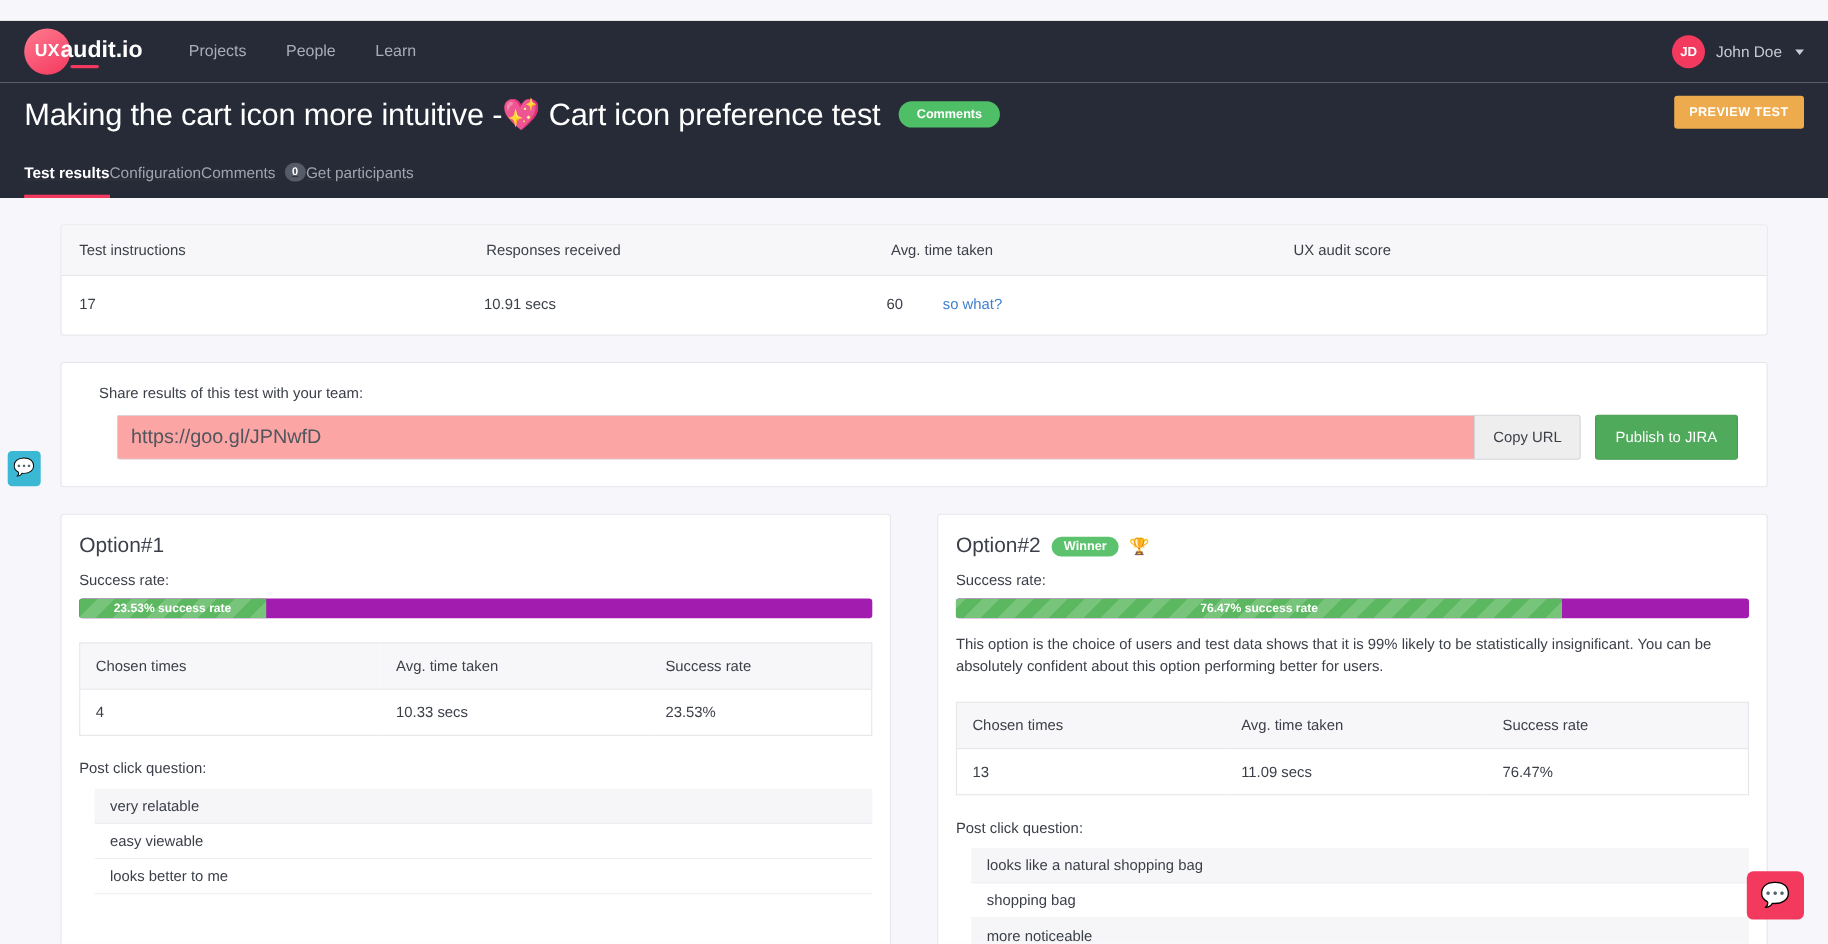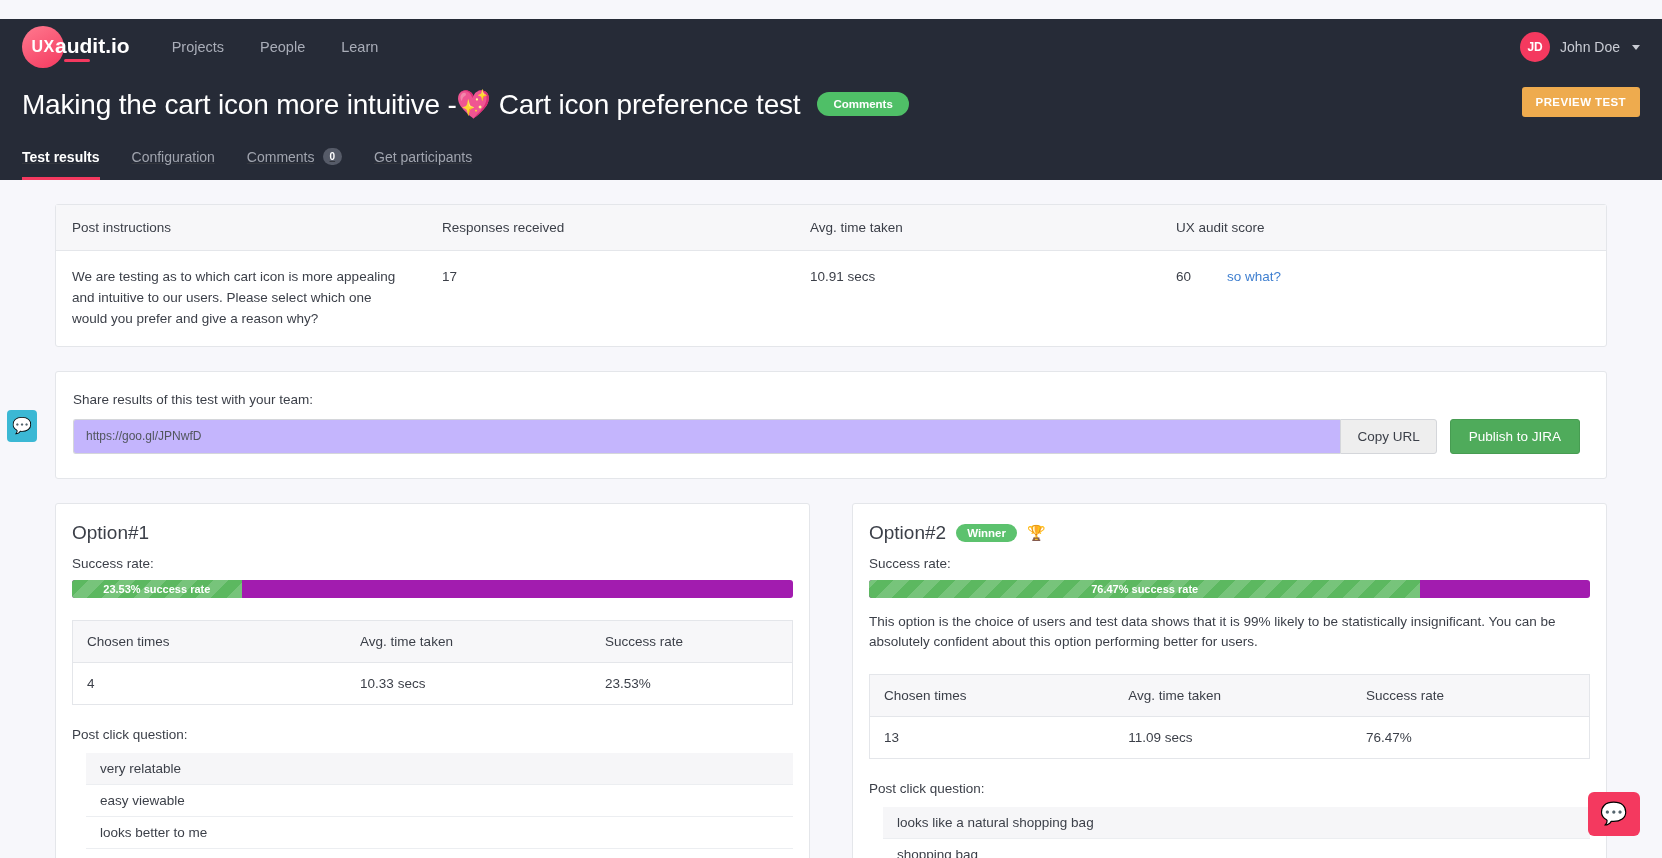--- a/index.html
+++ b/index.html
@@ -74,21 +74,21 @@
     background: #4fbf67; color: #fff; font-size: 11.5px; font-weight: bold;
     padding: 6px 16px; border-radius: 14px; margin-left: 17px;
   }
   .preview-btn {
     position: absolute; right: 22px; top: 12px;
     background: #eeab4e; color: #fff; border: none;
     font-size: 11.5px; font-weight: bold; letter-spacing: .4px;
     padding: 9px 14px; border-radius: 3px; cursor: pointer;
     font-family: "Liberation Sans", sans-serif;
   }
-  .tabs { display: flex; align-items: flex-end; gap: 32px; height: 47px; text-decoration: underline; }
+  .tabs { display: flex; align-items: flex-end; height: 47px; text-decoration: underline; }
   .tab {
     color: #a0a4ae; font-size: 14px; padding-bottom: 12px;
     cursor: pointer; display: flex; align-items: center; gap: 8px;
     border-bottom: 3px solid transparent;
   }
   .tab.active { color: #fff; font-weight: bold; border-bottom-color: #f4395f; }
   .tab-badge {
     background: #565b68; color: #fff; font-size: 10px; font-weight: bold;
     border-radius: 9px; padding: 2px 7px; line-height: 1.3;
   }
@@ -112,28 +112,28 @@
   .summary-head > div {
     padding: 15px 16px; font-size: 13.5px; color: #3b3f48;
   }
   .summary-body > div {
     padding: 16px; font-size: 13.5px; color: #3b3f48; line-height: 1.55;
   }
   .score-cell { display: flex; gap: 36px; align-items: flex-start; }
   .so-what { color: #3f7fd0; text-decoration: none; cursor: pointer; }
 
   
-  .share-card { margin-top: 24px; padding: 20px 26px 24px 17px; }
+  .share-card { margin-top: 24px; padding: 20px 26px 24px 34px; }
   .share-label { font-size: 13.5px; color: #3b3f48; margin-bottom: 12px; }
   .share-row { display: flex; align-items: stretch; }
   .url-input {
-    flex: 1; background: #c4b5fd; border: 1px solid #d4d6da; border-right: none;
+    flex: 1; background: #fca5a5; border: 1px solid #d4d6da; border-right: none;
     border-radius: 3px 0 0 3px; padding: 9px 12px;
-    font-size: 12px; color: #51555d;
-    font-family: "Liberation Sans", sans-serif; outline: none;
+    font-size: 18px; color: #51555d;
+    font-family: "Liberation Sans", sans-serif; outline: none; margin-left: 16px;
   }
   .copy-btn {
     background: #eeeeee; border: 1px solid #d4d6da; border-radius: 0 3px 3px 0;
     padding: 9px 16px; font-size: 13.5px; color: #3b3f48; cursor: pointer;
     font-family: "Liberation Sans", sans-serif; white-space: nowrap;
   }
   .jira-btn {
     background: #4fab5b; border: 1px solid #479c52; border-radius: 3px;
     color: #fff; font-size: 13.5px; padding: 9px 18px; margin-left: 13px;
     cursor: pointer; font-family: "Liberation Sans", sans-serif; white-space: nowrap;
@@ -242,27 +242,26 @@
     <div class="tab">
       <span>Get participants</span>
     </div>
   </div>
 </div>
 
 <div class="content">
 
   <div class="card">
     <div class="summary-head">
-      <div class="sum-col-a">Post instructions</div>
+      <div class="sum-col-a">Test instructions</div>
       <div class="sum-col-b">Responses received</div>
       <div class="sum-col-c">Avg. time taken</div>
       <div class="sum-col-d">UX audit score</div>
     </div>
     <div class="summary-body">
-      <div class="sum-col-a">We are testing as to which cart icon is more appealing and intuitive to our users. Please select which one would you prefer and give a reason why?</div>
       <div class="sum-col-b">17</div>
       <div class="sum-col-c">10.91 secs</div>
       <div class="sum-col-d score-cell">
         <span>60</span>
         <a class="so-what" href="#">so what?</a>
       </div>
     </div>
   </div>
 
   <div class="card share-card">

